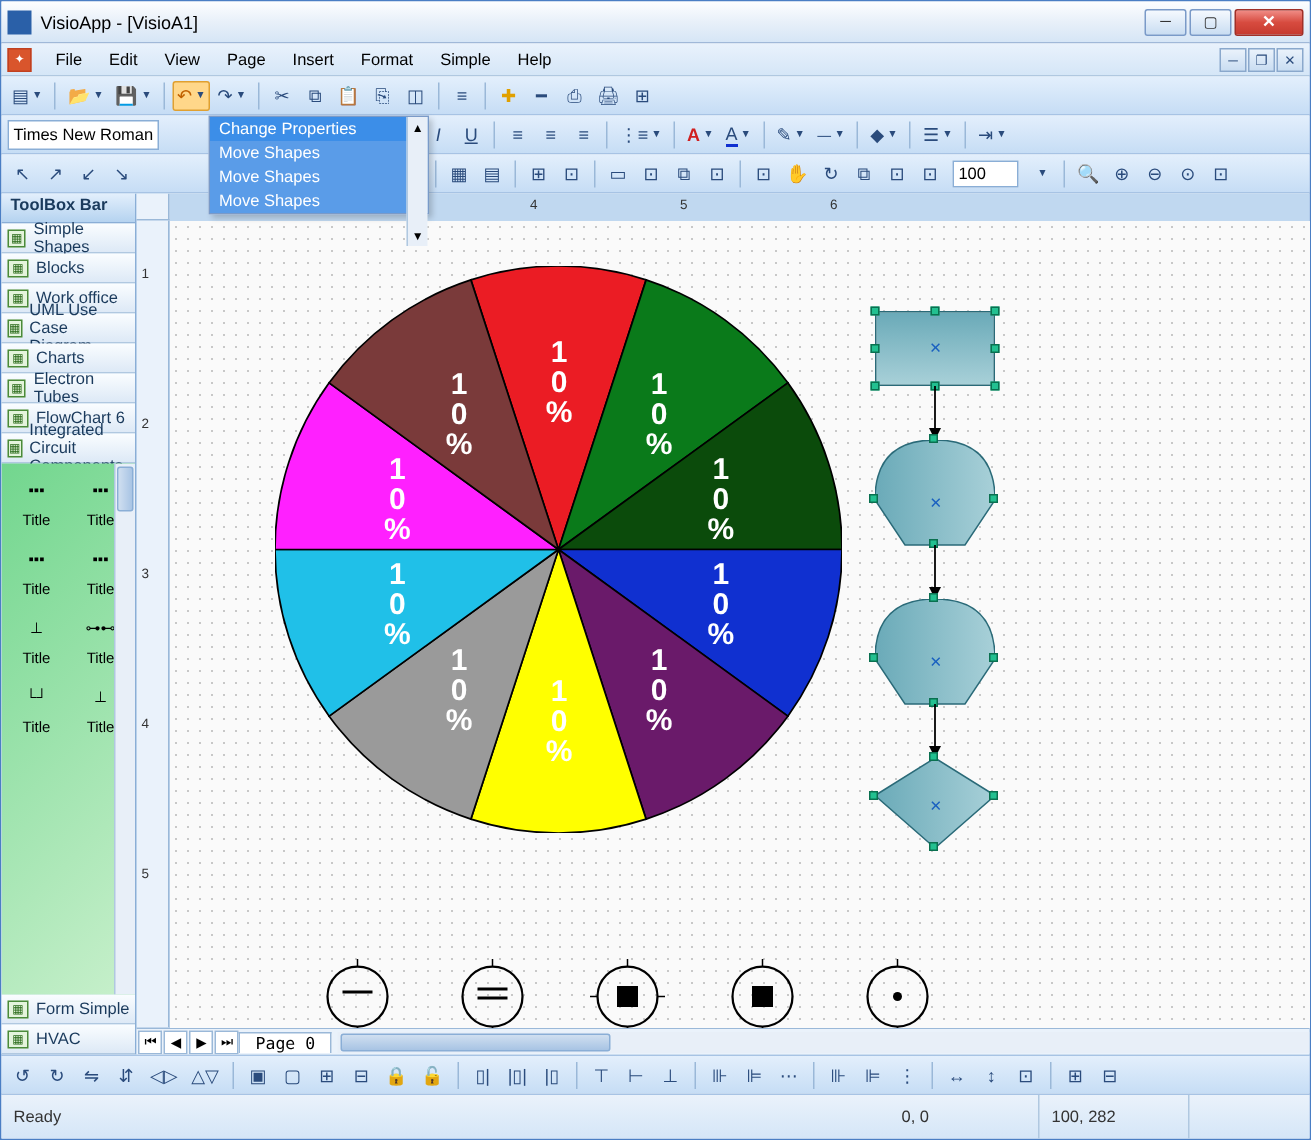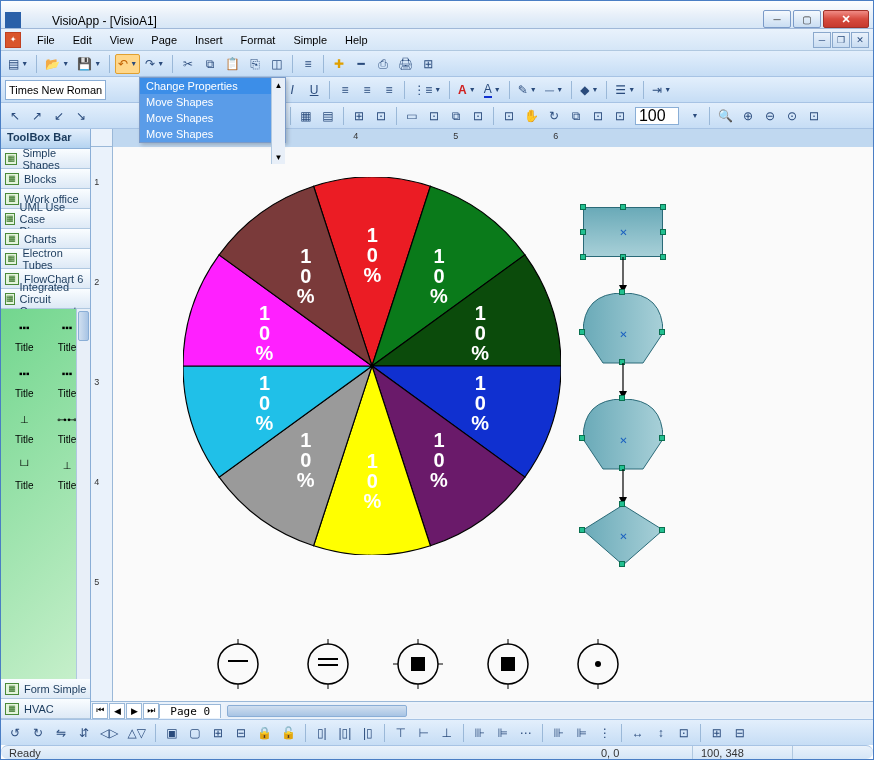--- a/index.html
+++ b/index.html
@@ -1,19 +1,19 @@
 <!DOCTYPE html>
 <html><head>
 <meta charset="utf-8">
 <style>
   * { box-sizing: border-box; margin: 0; padding: 0; }
   body { font-family: "Segoe UI", Tahoma, sans-serif; font-size: 11px; background: #fff; user-select: none; }
   .window { width: 874px; height: 760px; border: 1px solid #4a7ec4; display: flex; flex-direction: column; background: #fff; position: relative; }
   
-  .titlebar { height: 28px; background: linear-gradient(#fdfeff, #e8f0f9 50%, #d6e6f6); display: flex; align-items: flex-end; padding: 0 4px; border-bottom: 1px solid #a0b8d8; gap: 25px; }
+  .titlebar { height: 28px; background: linear-gradient(#fdfeff, #e8f0f9 50%, #d6e6f6); display: flex; align-items: center; padding: 0 4px; border-bottom: 1px solid #a0b8d8; }
   .titlebar-icon { width: 16px; height: 16px; background: #2a60a8; margin-right: 6px; }
   .titlebar-text { flex: 1; color: #000; font-size: 12px; }
   .titlebar-btns { display: flex; gap: 2px; }
   .titlebar-btn { width: 28px; height: 18px; border: 1px solid #7a9ac8; border-radius: 2px; background: linear-gradient(#f5f9fe, #c9ddf2); font-size: 10px; display: flex; align-items: center; justify-content: center; cursor: pointer; color:#333; }
   .titlebar-btn.close { width: 46px; background: linear-gradient(#f08c86, #d74b3f 50%, #c63a2f); color: #fff; border-color: #a03028; }
   .titlebar-btn.close::before { content:"✕"; font-size:11px; font-weight:bold; }
 
   .menubar { height: 22px; background: linear-gradient(#e9f2fc, #d5e6f7); display: flex; align-items: center; padding: 0 4px; gap: 2px; border-bottom:1px solid #b0c8e0;}
   .menubar .app-icon{width:16px;height:16px;background:#d9552c;border:1px solid #c04020;margin-right:6px;font-size:8px;display:flex;align-items:center;justify-content:center;color:#fff;}
   .menubar-item { padding: 2px 8px; cursor: pointer; }
@@ -24,21 +24,21 @@
   .tbar-btn { min-width: 20px; height: 20px; border: 1px solid transparent; display: flex; align-items: center; justify-content: center; cursor: pointer; font-size: 12px; color: #2a4b7c; border-radius:2px;padding:0 2px;}
   .tbar-sep { width: 1px; height: 18px; background: #9ab8d8; margin: 0 3px; }
   .dropdown-btn{display:flex;align-items:center;}
   .dropdown-arrow{font-size:7px;margin-left:2px;color:#2a4b7c;}
   .highlighted{background:#ffd78a;border:1px solid #e0a030;border-radius:2px;}
 
   .fontbar { height: 26px; background: linear-gradient(#e3effc, #c6ddf5); display: flex; align-items: center; padding: 0 4px; gap: 2px; border-bottom: 1px solid #a7c3e4; }
   .font-combo{height:20px;border:1px solid #8aaed6;background:#fff;padding:1px 3px;font-size:11px;display:flex;align-items:center;min-width:100px;}
 
   .toolsbar { height: 26px; background: linear-gradient(#e3effc, #c6ddf5); display: flex; align-items: center; padding: 0 4px; gap: 2px; border-bottom: 1px solid #a7c3e4; }
-  .zoom-box{width:44px;height:18px;border:1px solid #8aaed6;background:#fff;font-size:16px;padding:0 3px;margin:0 3px;}
+  .zoom-box{width:44px;height:18px;border:1px solid #8aaed6;background:#fff;font-size:11px;padding:0 3px;margin:0 3px;}
 
   .body { flex: 1; display: flex; overflow: hidden; background:#c0d8f0; }
   
   .left-panel { width: 229px; display: flex; flex-direction: column; border-right: 1px solid #8aaed6; background:#d5e6f7;}
   .toolbox-header { height: 20px; background: linear-gradient(#e3effc,#b5d3f0); padding: 2px 6px; font-weight: bold; color:#1a3a5c;border-bottom:1px solid #8aaed6;}
   .stencil-row { height: 20px; background: linear-gradient(#fafdff,#dde9f6); border-bottom: 1px solid #b0c8e0; display: flex; align-items: center; padding: 0 4px; cursor: pointer; font-size:11px;color:#1a3a5c;}
   .stencil-row .ico{width:14px;height:12px;border:1px solid #4a8a3a;background:#e4f4dc;margin-right:5px;display:flex;align-items:center;justify-content:center;font-size:8px;color:#2a6a1a;}
   .stencil-content { flex: 1; background: linear-gradient(135deg,#72d68e,#aee8b9 70%,#c8f0cc); overflow:auto; padding:6px 4px; position:relative;}
   .shape-grid{display:grid;grid-template-columns:1fr 1fr;gap:8px 4px;}
   .shape-item{display:flex;flex-direction:column;align-items:center;font-size:10px;color:#000;}
@@ -65,21 +65,21 @@
   .bottom-sym{position:absolute;bottom:18px;}
   
   .page-tabs{height:18px;background:#eaf2fb;display:flex;align-items:center;border-top:1px solid #9ab8d8;font-size:11px;}
   .ptab-btn{width:16px;height:16px;border:1px solid #9ab8d8;background:#fff;font-size:9px;display:flex;align-items:center;justify-content:center;cursor:pointer;margin-left:1px;}
   .ptab{padding:0 10px;background:#fff;border:1px solid #9ab8d8;border-bottom:none;font-family:monospace;}
   .hscroll{flex:1;height:14px;background:#e8eff8;margin-left:4px;position:relative;}
   .hscroll-thumb{position:absolute;left:2px;top:1px;bottom:1px;width:180px;background:linear-gradient(#d0dff0,#a8c4e4);border:1px solid #8aaed6;border-radius:2px;}
 
   .bottom-toolbar{height:26px;background:linear-gradient(#e3effc,#c6ddf5);display:flex;align-items:center;padding:0 4px;gap:3px;border-top:1px solid #a7c3e4;}
   
-  .statusbar{height:14px;background:linear-gradient(#eaf2fb,#d5e6f7);display:flex;align-items:center;border-top:1px solid #a7c3e4;font-size:11px;color:#333;border-radius:10px;}
+  .statusbar{height:30px;background:linear-gradient(#eaf2fb,#d5e6f7);display:flex;align-items:center;border-top:1px solid #a7c3e4;font-size:11px;color:#333;}
   .status-cell{padding:0 8px;border-right:1px solid #b0c8e0;height:100%;display:flex;align-items:center;}
   .status-cell.first{flex:1;border-right:none;}
   
   .undo-popup{position:absolute;left:138px;top:76px;width:147px;background:#fff;border:1px solid #7a9ac8;box-shadow:2px 2px 4px rgba(0,0,0,0.2);z-index:100;}
   .undo-list{max-height:90px;overflow:hidden;}
   .undo-item{padding:2px 6px;font-size:11px;background:#3c8ee8;color:#fff;}
   .undo-item.dim{background:#5a9ce8;}
   .undo-scroll{position:absolute;right:0;top:0;width:14px;height:86px;background:#e8eff8;border-left:1px solid #b0c8e0;}
   .undo-footer{padding:3px 6px;text-align:center;border-top:1px solid #b0c8e0;background:#fff;font-size:11px;}
 </style>
@@ -494,21 +494,21 @@
     <div class="tbar-btn">↕</div>
     <div class="tbar-btn">⊡</div>
     <div class="tbar-sep"></div>
     <div class="tbar-btn">⊞</div>
     <div class="tbar-btn">⊟</div>
   </div>
 
   <div class="statusbar">
     <div class="status-cell first">Ready</div>
     <div class="status-cell" style="width:100px;">0, 0</div>
-    <div class="status-cell" style="width:100px;">100, 348</div>
+    <div class="status-cell" style="width:100px;">100, 282</div>
     <div class="status-cell" style="width:80px;border-right:none;"></div>
   </div>
 
   <div class="undo-popup">
     <div class="undo-list">
       <div class="undo-item">Change Properties</div>
       <div class="undo-item dim">Move Shapes</div>
       <div class="undo-item dim">Move Shapes</div>
       <div class="undo-item dim">Move Shapes</div>
     </div>

